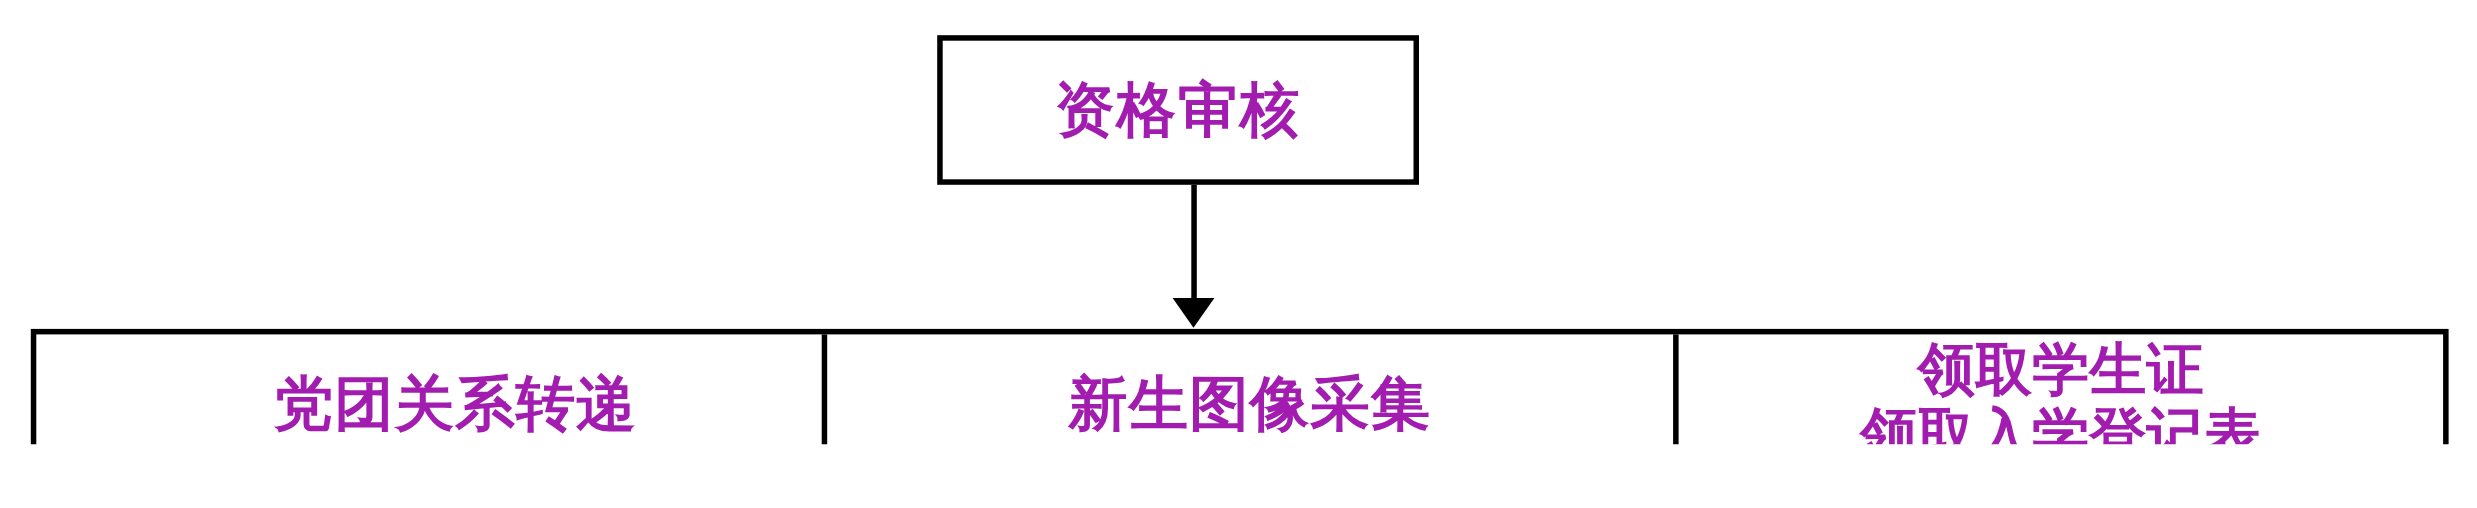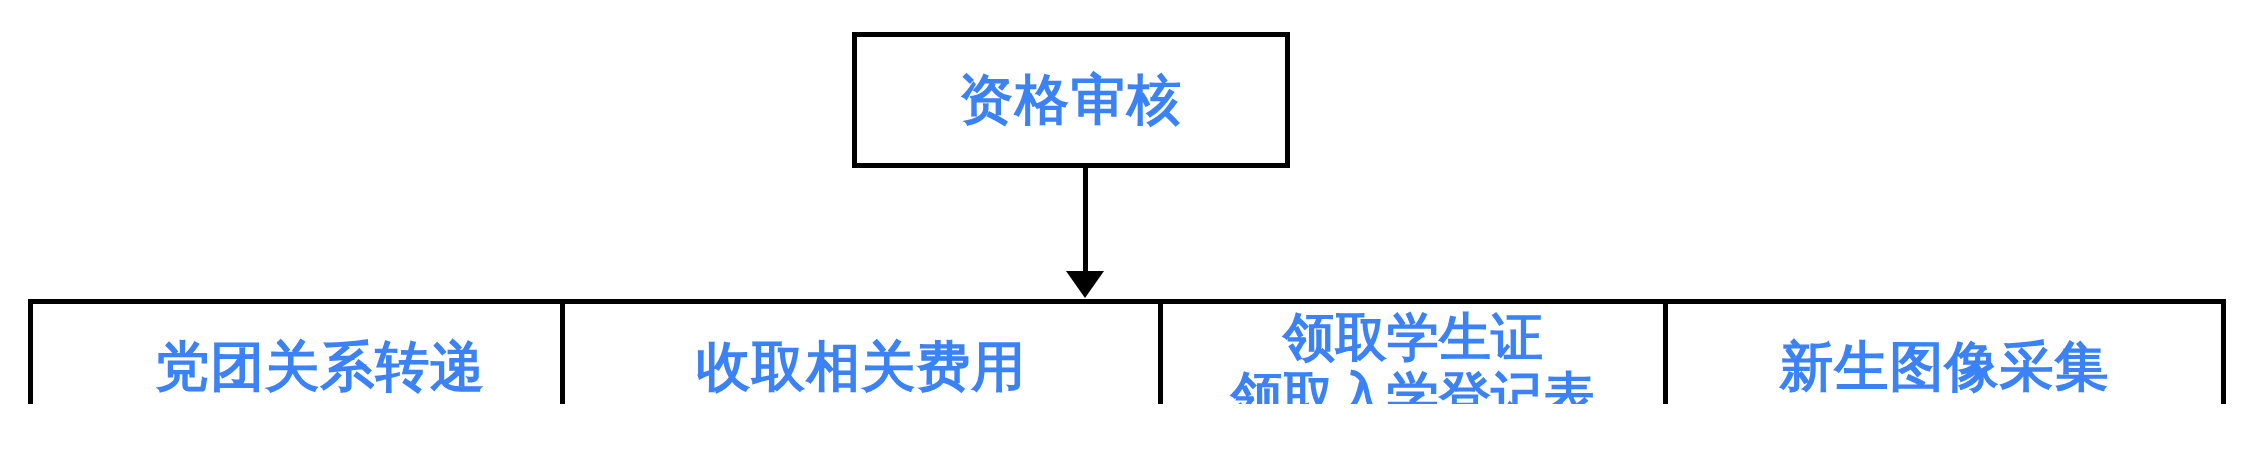--- a/index.html
+++ b/index.html
@@ -5,21 +5,21 @@
   html, body {
     margin: 0;
     padding: 0;
     background: #ffffff;
   }
   .canvas {
     position: relative;
     width: 2252px;
     height: 404px;
     background: #ffffff;
-    color: #3b82f6;
+    color: #a21caf;
     font-family: "DejaVu Sans", sans-serif;
     font-weight: bold;
     overflow: hidden;
   }
   .top-box {
     position: absolute;
     left: 852px;
     top: 32px;
     width: 438px;
     height: 136px;
@@ -94,28 +94,25 @@
   <div class="arrow-shaft"></div>
   <div class="arrow-head"></div>
 
   <div class="row">
 
     <div class="cell c0">
       <span class="cell-line">党团关系转递</span>
     </div>
 
 
-    <div class="cell c2">
-      <span class="cell-line">收取相关费用</span>
+
+    <div class="cell c3">
+      <span class="cell-line">新生图像采集</span>
     </div>
 
     <div class="cell c4">
       <span class="cell-line">领取学生证</span>
       <span class="cell-line">领取入学登记表</span>
     </div>
 
-    <div class="cell c3">
-      <span class="cell-line">新生图像采集</span>
-    </div>
-
   </div>
 
 </div>
 
 </body></html>

